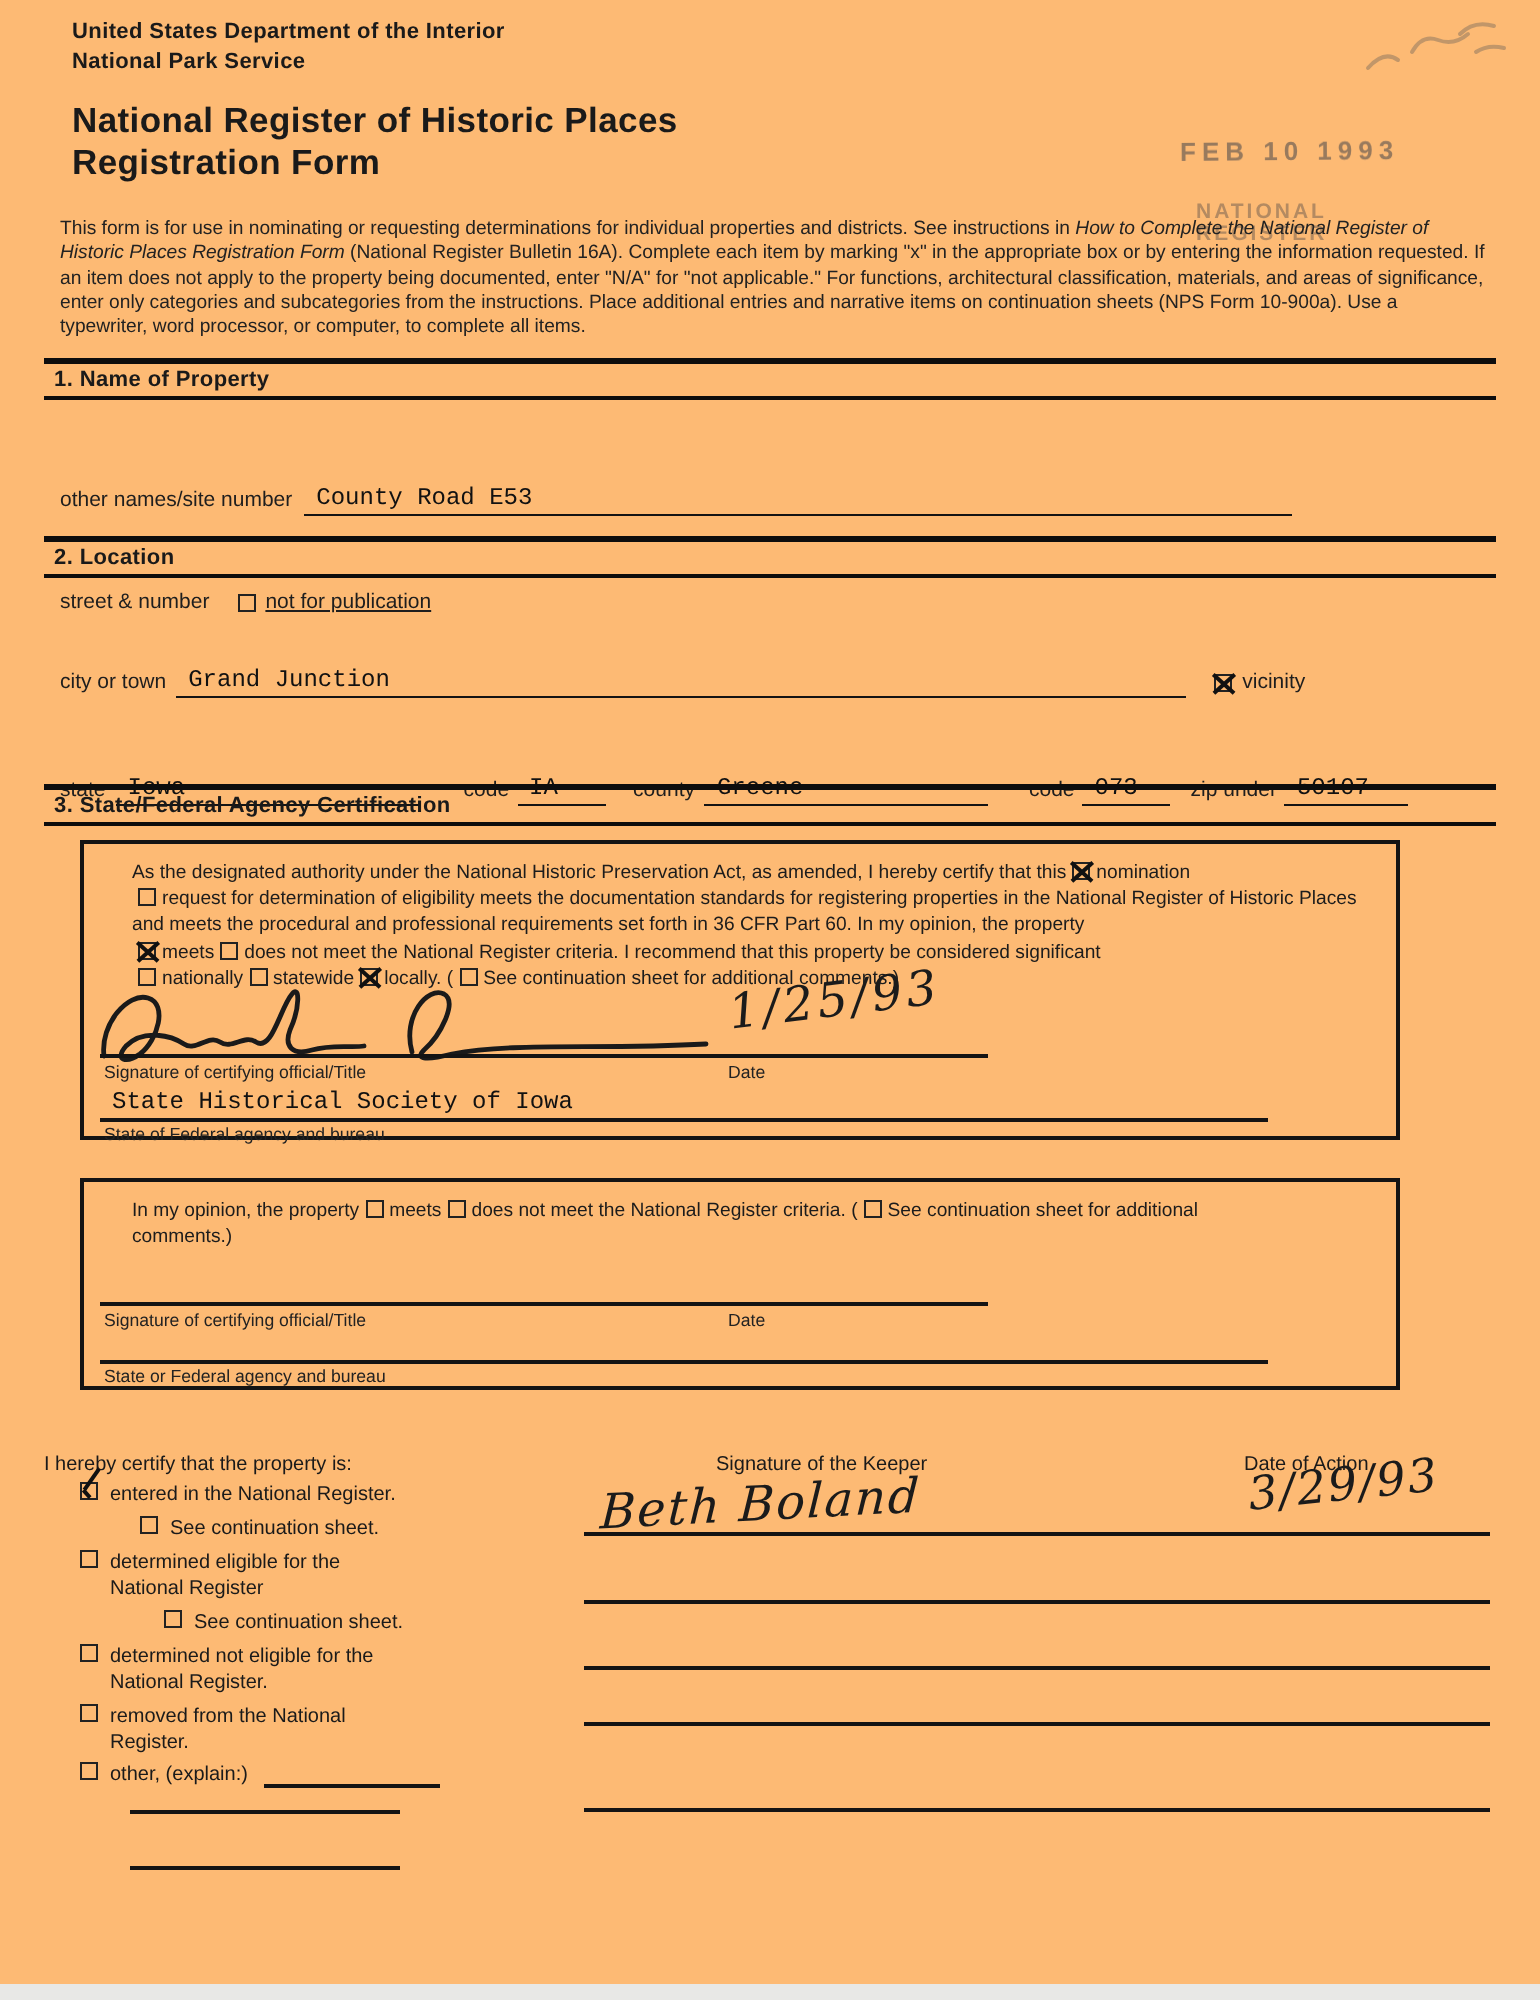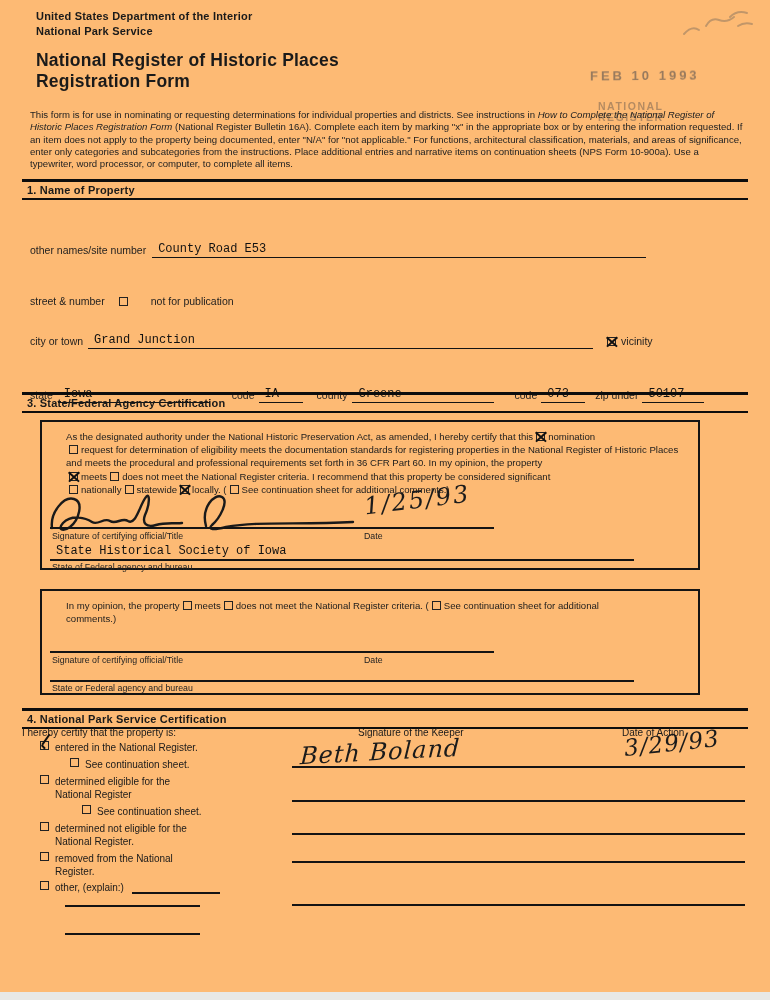--- a/index.html
+++ b/index.html
@@ -90,24 +90,25 @@
   <p class="abs intro"><span>This form is for use in nominating or requesting determinations for individual properties and districts. See instructions in </span><i>How to Complete the National Register of Historic Places Registration Form</i><span> (National Register Bulletin 16A). Complete each item by marking "x" in the appropriate box or by entering the information requested. If an item does not apply to the property being documented, enter "N/A" for "not applicable." For functions, architectural classification, materials, and areas of significance, enter only categories and subcategories from the instructions. Place additional entries and narrative items on continuation sheets (NPS Form 10-900a). Use a typewriter, word processor, or computer, to complete all items.</span></p>
 
   <div class="abs sect-head" style="top:179px;">1.  Name of Property</div>
 
 
   <div class="abs frow" style="left:30px; top:242px;">
     <span class="lbl">other names/site number</span>
     <span class="fill" style="width:494px; margin-left:6px;"><span class="typed">County Road E53</span></span>
   </div>
 
+  <div class="abs sect-head" style="top:268px;">2.  Location</div>
 
   <div class="abs frow" style="left:30px; top:295px;">
     <span class="lbl">street &amp; number</span>
-    <span style="margin-left:14px; padding-bottom:2px; display:flex; gap:23px; align-items:center;">
+    <span style="margin-left:14px; padding-bottom:2px; display:flex; gap:5px; align-items:center;text-decoration:underline;">
       <span class="cb"></span>
       <span>not for publication</span>
     </span>
   </div>
 
   <div class="abs frow" style="left:30px; top:333px;">
     <span class="lbl">city or town</span>
     <span class="fill" style="width:505px; margin-left:5px;"><span class="typed">Grand Junction</span></span>
     <span style="margin-left:14px; padding-bottom:2px; display:flex; gap:5px; align-items:center;">
       <span class="cb checked"></span>
@@ -156,21 +157,20 @@
     <p class="cert-text" style="width:620px;"><span>In my opinion, the property</span><span class="cb"></span><span>meets</span><span class="cb"></span><span>does not meet the National Register criteria. (</span><span class="cb"></span><span>See continuation sheet for additional comments.)</span></p>
 
     <div class="abs sig-line" style="left:8px; top:60px; width:444px;"></div>
     <span class="abs mini-lbl" style="left:10px; top:64px;">Signature of certifying official/Title</span>
     <span class="abs mini-lbl" style="left:322px; top:64px;">Date</span>
 
     <div class="abs sig-line" style="left:8px; top:89px; width:584px;"></div>
     <span class="abs mini-lbl" style="left:10px; top:92px;">State or Federal agency and bureau</span>
   </div>
 
-  <div class="abs sect-head" style="top:708px;">4.  National Park Service Certification</div>
 
   <span class="abs" style="left:22px; top:727px; font-size:10px;">I hereby certify that the property is:</span>
   <span class="abs" style="left:358px; top:727px; font-size:10px;">Signature of the Keeper</span>
   <span class="abs" style="left:622px; top:727px; font-size:10px;">Date of Action</span>
 
   <div class="abs" style="left:40px; top:741px; width:230px;">
     <div class="opt">
       <span class="cb ticked"></span>
       <span class="lab">entered in the National Register.</span>
     </div>

